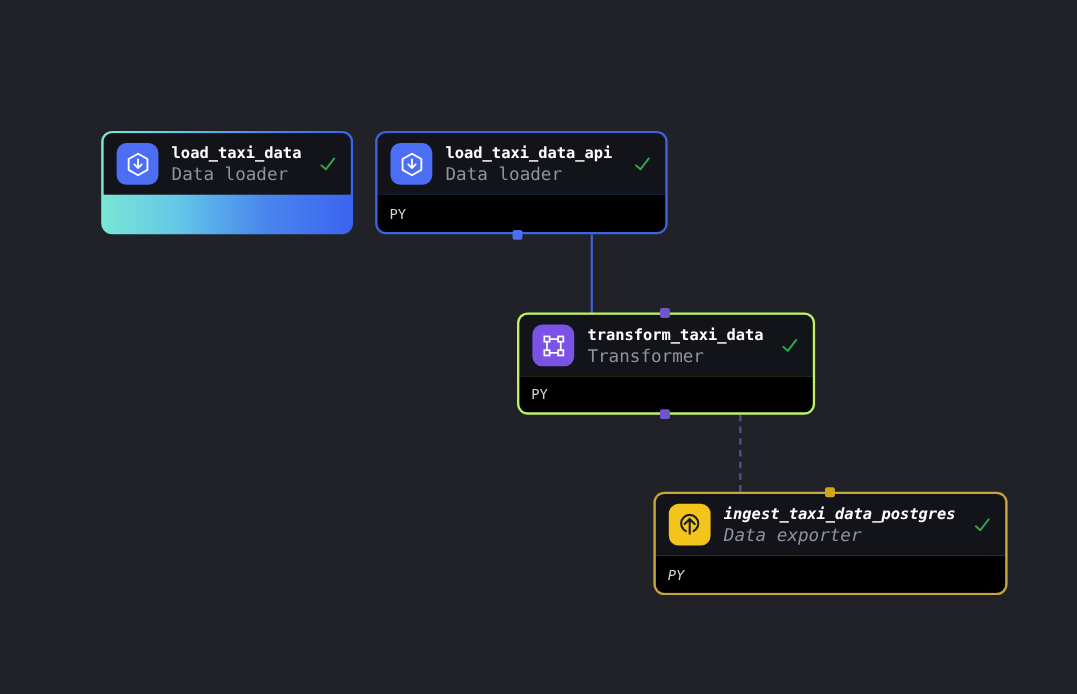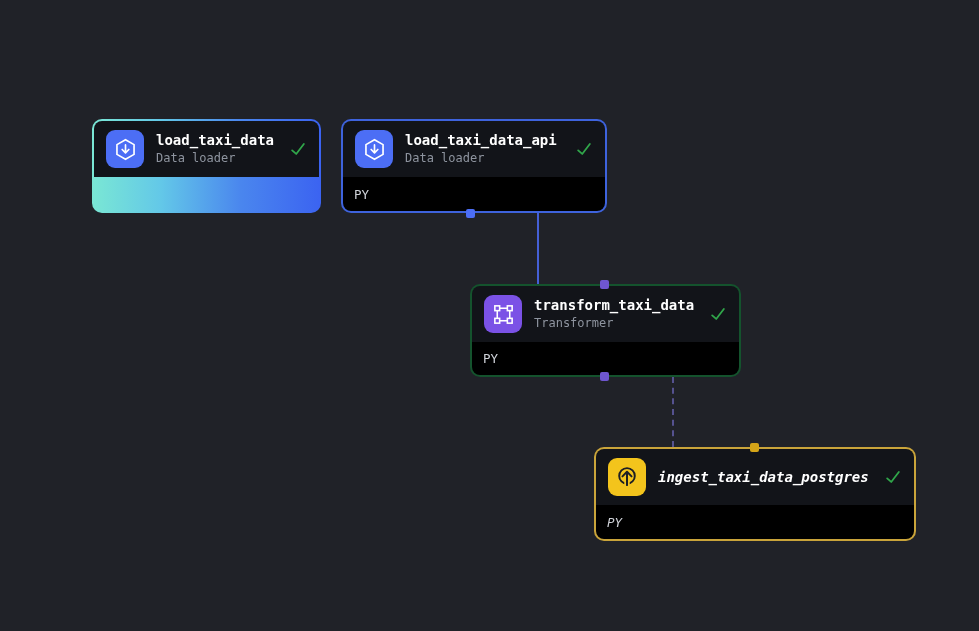--- a/index.html
+++ b/index.html
@@ -20,21 +20,21 @@
   .port--blue{background:#4c6ef5;}
   .port--purple{background:#6e56cf;}
   .port--gold{background:#d4a418;}
 
   
   .node{
     position:absolute;box-sizing:border-box;border-radius:10px;padding:2px;z-index:3;
   }
   .node--gradient{background:linear-gradient(90deg,#7ae7d4 0%,#63c8e8 30%,#4a86ee 65%,#3b63f1 100%);}
   .node--blue{background:#3e63dd;}
-  .node--purple{background:#14532d;}
+  .node--purple{background:#bef264;}
   .node--gold{background:#c9a43a;}
   .node-inner{
     border-radius:8px;overflow:hidden;height:100%;
     display:flex;flex-direction:column;
   }
   .node-header{
     background:#121419;height:56px;flex:none;
     display:flex;align-items:center;padding:0 12px;gap:12px;
   }
   .node-icon{
@@ -42,21 +42,21 @@
     display:flex;align-items:center;justify-content:center;
   }
   .icon--blue{background:#4c6ef5;}
   .icon--purple{background:#7b52e6;}
   .icon--yellow{background:#f3c41c;}
   .node-text{display:flex;flex-direction:column;justify-content:center;min-width:0;}
   .node-title{
     color:#ffffff;font-size:14px;font-weight:bold;line-height:17px;white-space:nowrap;
   }
   .node-subtitle{
-    color:#8e949f;font-size:12px;line-height:15px;margin-top:2px;white-space:nowrap;
+    color:#8e949f;font-size:16px;line-height:15px;margin-top:2px;white-space:nowrap;
   }
   .node-check{margin-left:auto;flex:none;display:flex;align-items:center;}
   .node-footer{
     background:#000000;flex:1;display:flex;align-items:center;padding:0 11px;
   }
   .node-lang{color:#d0d3d9;font-size:12.5px;}
 </style>
 </head>
 <body>
 
@@ -145,20 +145,21 @@
       <div class="node-header">
         <div class="node-icon icon--yellow">
           <svg viewBox="0 0 24 24" width="26" height="26">
             <circle cx="12" cy="11" r="7.2" fill="none" stroke="#1d1f24" stroke-width="1.8"></circle>
             <path d="M12 20 V9" fill="none" stroke="#f3c41c" stroke-width="5"></path>
             <path d="M12 19.5 V7.2 M7.8 11.4 L12 7.2 L16.2 11.4" fill="none" stroke="#1d1f24" stroke-width="1.8" stroke-linecap="round" stroke-linejoin="round"></path>
           </svg>
         </div>
         <div class="node-text">
           <div class="node-title">ingest_taxi_data_postgres</div>
+          <div class="node-subtitle">Data exporter</div>
         </div>
         <div class="node-check">
           <svg viewBox="0 0 20 20" width="18" height="18">
             <path d="M3.5 11.5 L8 15.5 L16.5 4.5" fill="none" stroke="#30a64a" stroke-width="2" stroke-linecap="round" stroke-linejoin="round"></path>
           </svg>
         </div>
       </div>
       <div class="node-footer">
         <span class="node-lang">PY</span>
       </div>

